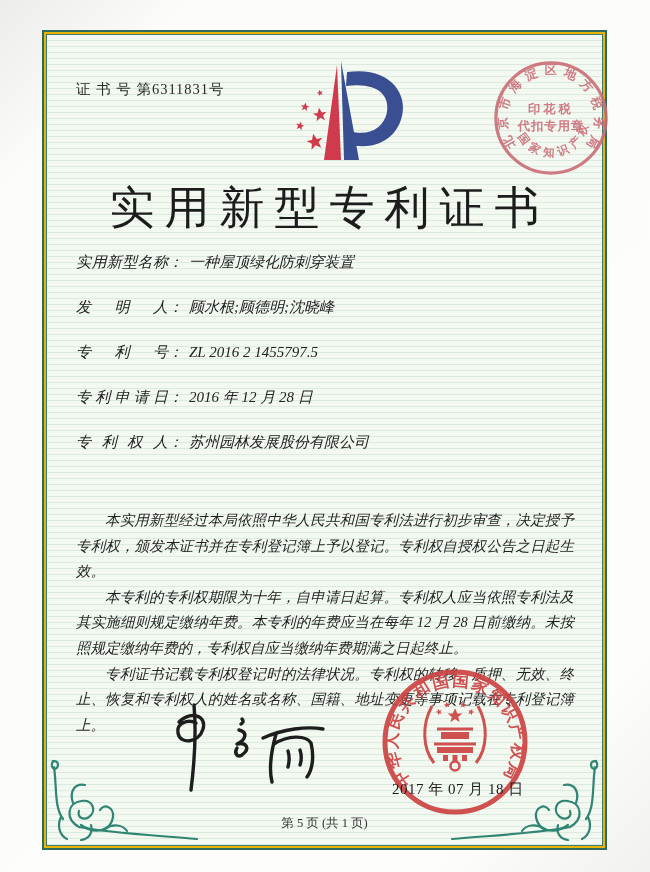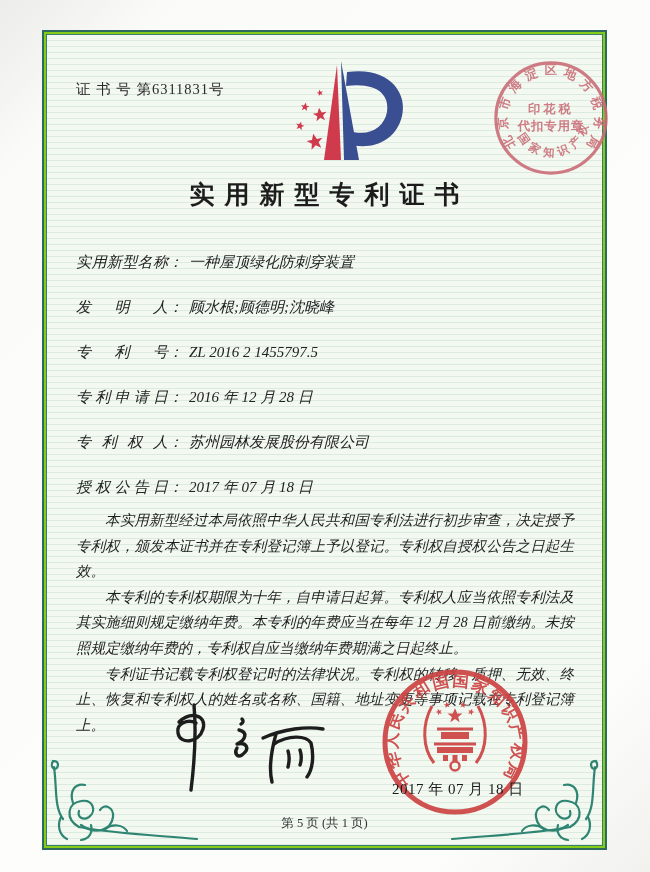--- a/index.html
+++ b/index.html
@@ -5,38 +5,38 @@
 <style>
   html,body{margin:0;padding:0;}
   body{
     width:650px;height:872px;position:relative;overflow:hidden;
     background:linear-gradient(135deg,#ececea 0%,#fbfbf9 12%,#fdfdfc 85%,#f1f1ee 100%);
     font-family:"Liberation Serif","DejaVu Serif",serif;
     color:#222;
   }
   .frame{
     position:absolute;left:42px;top:30px;width:561px;height:816px;
-    border:2px solid #2d6b5f;background:#84cc16;
+    border:2px solid #2d6b5f;background:#eab308;
   }
   .frame-inner{
     position:absolute;inset:2px;border:1px solid #3d7d6e;
     background-color:#f3f8f1;
     background-image:repeating-linear-gradient(0deg,
       rgba(141,193,163,.24) 0px,rgba(141,193,163,.24) 1px,
       rgba(255,255,255,0) 1px,rgba(255,255,255,0) 6px);
   }
   .cert-number{
     position:absolute;left:32px;top:48px;font-size:14.5px;
     letter-spacing:1px;color:#2a2a2a;
   }
   .logo{position:absolute;left:240px;top:26px;width:145px;height:110px;}
   .tax-stamp{position:absolute;right:-10px;top:22px;width:128px;height:128px;opacity:.88;}
   .title{
     position:absolute;left:0;top:146px;width:100%;text-align:center;
-    font-size:25px;font-weight:bold;letter-spacing:10px;text-indent:10px;color:#1c1c1c;
+    font-size:45px;font-weight:normal;letter-spacing:10px;text-indent:10px;color:#1c1c1c;
   }
   .fields{position:absolute;left:32px;top:222px;width:500px;}
   .field{margin:0 0 28px 0;font-size:15px;line-height:17px;white-space:nowrap;font-style:italic;}
   .flabel{
     display:inline-block;width:92px;
     text-align:justify;text-align-last:justify;vertical-align:bottom;
   }
   .fcolon{display:inline-block;}
   .fvalue{margin-left:6px;}
   .body-text{
@@ -113,23 +113,20 @@
       <span class="flabel">发明人</span><span class="fcolon">：</span><span class="fvalue">顾水根;顾德明;沈晓峰</span>
     </p>
     <p class="field">
       <span class="flabel">专利号</span><span class="fcolon">：</span><span class="fvalue">ZL 2016 2 1455797.5</span>
     </p>
     <p class="field">
       <span class="flabel">专利申请日</span><span class="fcolon">：</span><span class="fvalue">2016 年 12 月 28 日</span>
     </p>
     <p class="field">
       <span class="flabel">专利权人</span><span class="fcolon">：</span><span class="fvalue">苏州园林发展股份有限公司</span>
-    </p>
-    <p class="field">
-      <span class="flabel">授权公告日</span><span class="fcolon">：</span><span class="fvalue">2017 年 07 月 18 日</span>
     </p>
   </div>
 
   <div class="body-text">
     <p>本实用新型经过本局依照中华人民共和国专利法进行初步审查，决定授予专利权，颁发本证书并在专利登记簿上予以登记。专利权自授权公告之日起生效。</p>
     <p>本专利的专利权期限为十年，自申请日起算。专利权人应当依照专利法及其实施细则规定缴纳年费。本专利的年费应当在每年 12 月 28 日前缴纳。未按照规定缴纳年费的，专利权自应当缴纳年费期满之日起终止。</p>
     <p>专利证书记载专利权登记时的法律状况。专利权的转移、质押、无效、终止、恢复和专利权人的姓名或名称、国籍、地址变更等事项记载在专利登记簿上。</p>
   </div>
 
 

